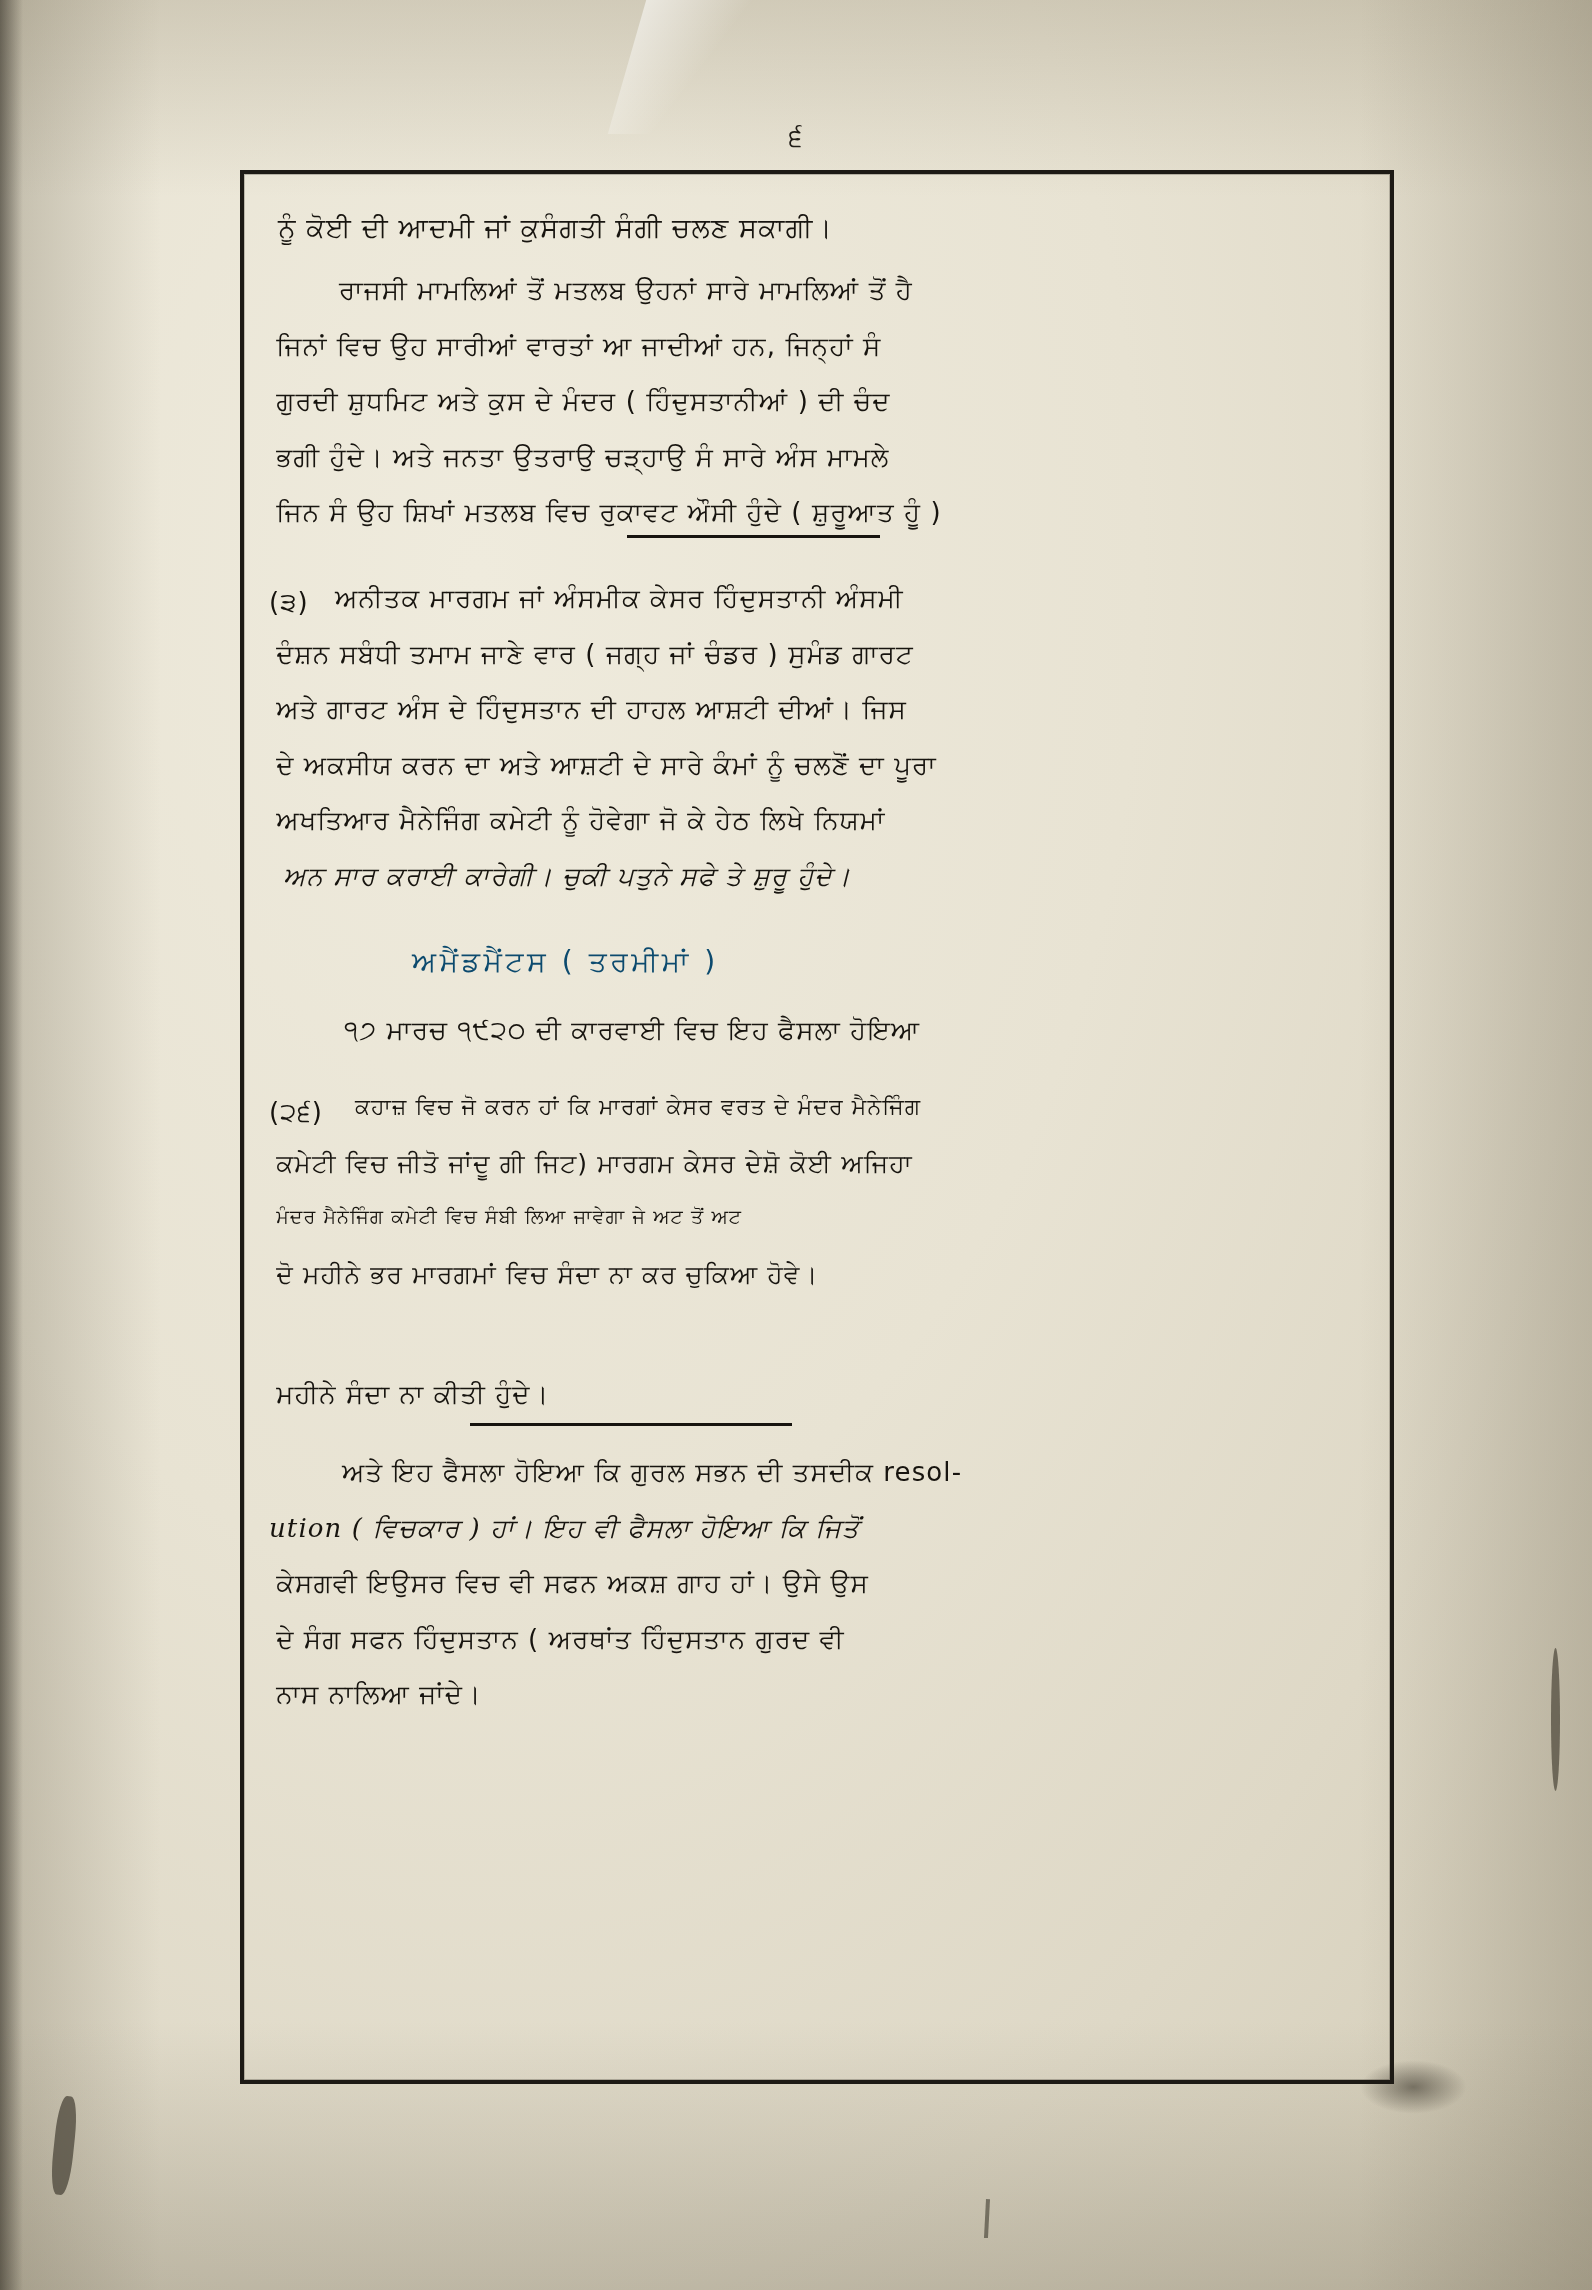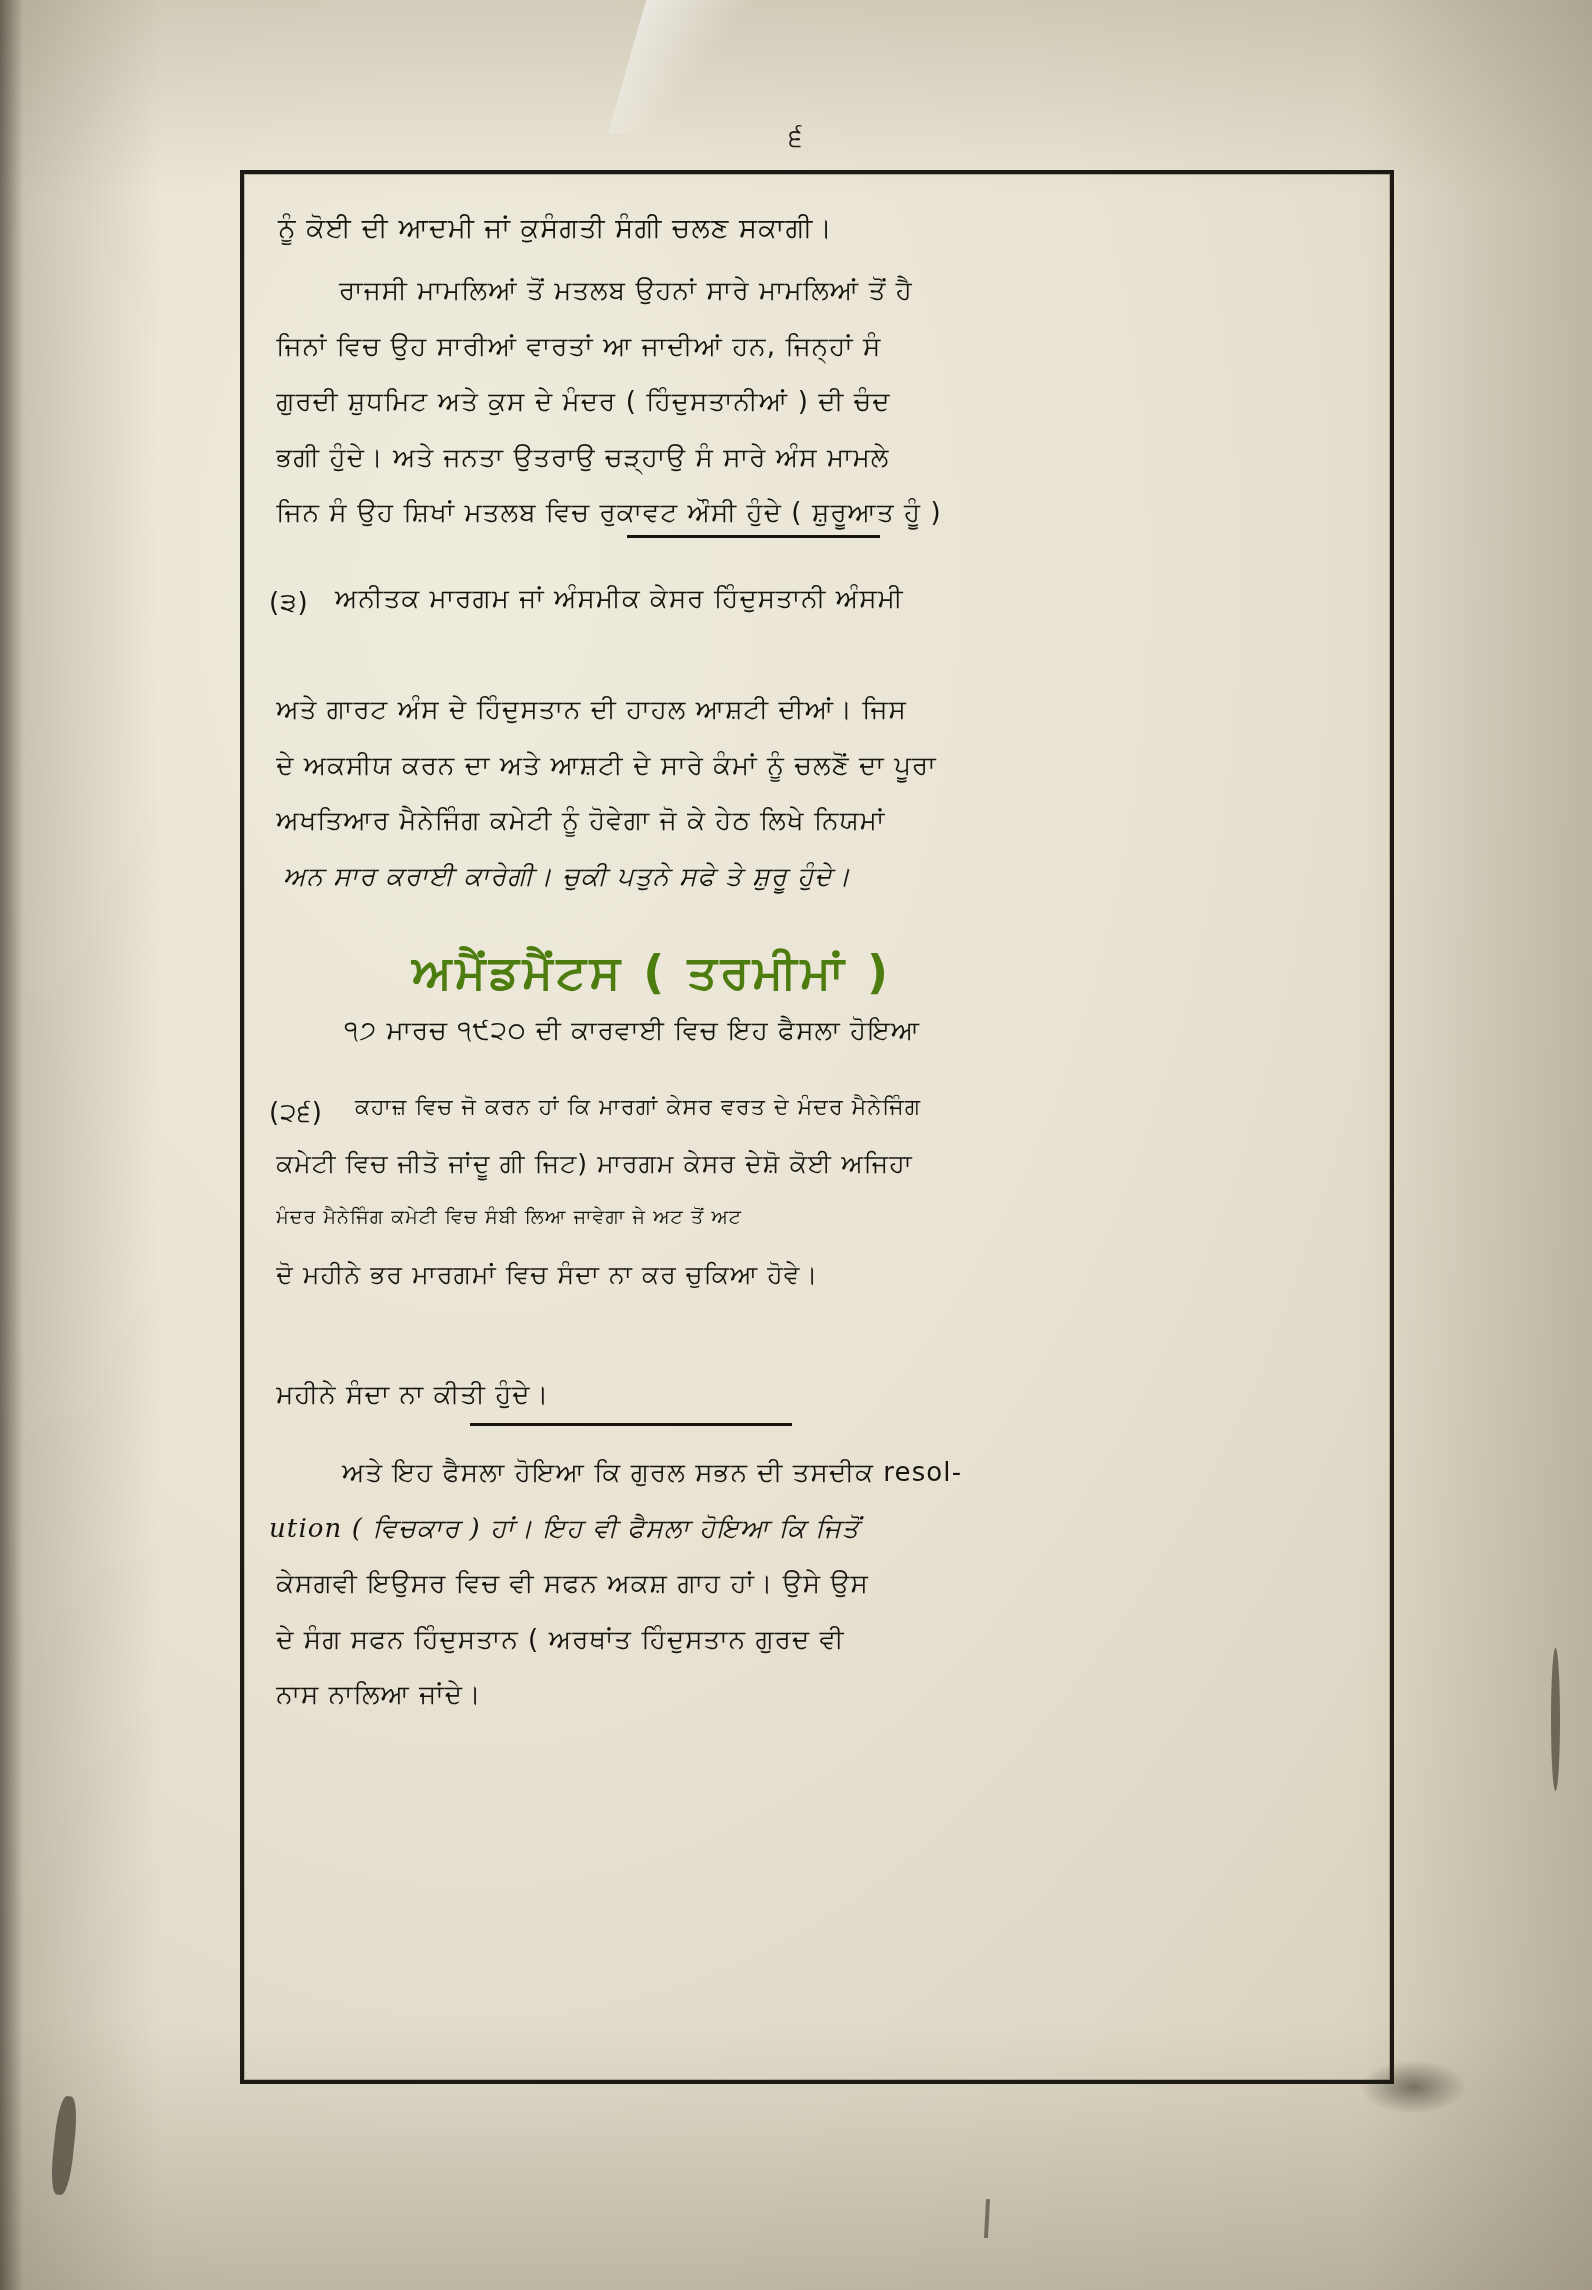--- a/index.html
+++ b/index.html
@@ -142,24 +142,24 @@
     position: absolute;
     letter-spacing: 1.1px;
     transform-origin: left center;
   }
   .line.ital {
     font-style: italic;
     font-family: "DejaVu Serif", serif;
   }
   .heading {
     font-family: "DejaVu Sans", sans-serif;
-    font-weight: bold;
-    font-size: 46px;
+    font-weight: normal;
+    font-size: 28px;
     letter-spacing: 3.6px;
-    color: #4d7c0f;
+    color: #0c4a6e;
     position: absolute;
     white-space: nowrap;
   }
   .underline {
     position: absolute;
     height: 2.7px;
     background: #17140f;
   }
 </style>
 </head>
@@ -188,20 +188,21 @@
 
     <div class="line" style="left:70px; top:93px;">ਰਾਜਸੀ ਮਾਮਲਿਆਂ ਤੋਂ ਮਤਲਬ ਉਹਨਾਂ ਸਾਰੇ ਮਾਮਲਿਆਂ ਤੋਂ ਹੈ</div>
     <div class="line" style="left:7.2px; top:149px;">ਜਿਨਾਂ ਵਿਚ ਉਹ ਸਾਰੀਆਂ ਵਾਰਤਾਂ ਆ ਜਾਦੀਆਂ ਹਨ, ਜਿਨ੍ਹਾਂ ਸੰ</div>
     <div class="line" style="left:7.2px; top:204px;">ਗੁਰਦੀ ਸ਼ੁਧਮਿਟ ਅਤੇ ਕੁਸ ਦੇ ਮੰਦਰ ( ਹਿੰਦੁਸਤਾਨੀਆਂ ) ਦੀ ਚੰਦ</div>
     <div class="line" style="left:7.2px; top:260px;">ਭਗੀ ਹੁੰਦੇ। ਅਤੇ ਜਨਤਾ ਉਤਰਾਉ ਚੜ੍ਹਾਉ ਸੰ ਸਾਰੇ ਅੰਸ ਮਾਮਲੇ</div>
     <div class="line" style="left:7.2px; top:315px;">ਜਿਨ ਸੰ ਉਹ ਸ਼ਿਖਾਂ ਮਤਲਬ ਵਿਚ ਰੁਕਾਵਟ ਔਸੀ ਹੁੰਦੇ ( ਸ਼ੁਰੂਆਤ ਹੂੰ )</div>
     <div class="underline" style="left:358px; top:351px; width:253px;"></div>
 
     <div class="line" style="left:0px; top:405px;">(੩)</div>
     <div class="line" style="left:66px; top:401px;">ਅਨੀਤਕ ਮਾਰਗਮ ਜਾਂ ਅੰਸਮੀਕ ਕੇਸਰ ਹਿੰਦੁਸਤਾਨੀ ਅੰਸਮੀ</div>
+    <div class="line" style="left:7.2px; top:457px;">ਦੰਸ਼ਨ ਸਬੰਧੀ ਤਮਾਮ ਜਾਣੇ ਵਾਰ ( ਜਗ੍ਹ ਜਾਂ ਚੰਡਰ ) ਸੁਮੰਡ ਗਾਰਟ</div>
     <div class="line" style="left:7.2px; top:512px;text-align:right;">ਅਤੇ ਗਾਰਟ ਅੰਸ ਦੇ ਹਿੰਦੁਸਤਾਨ ਦੀ ਹਾਹਲ ਆਸ਼ਟੀ ਦੀਆਂ। ਜਿਸ</div>
     <div class="line" style="left:7.2px; top:568px;">ਦੇ ਅਕਸੀਯ ਕਰਨ ਦਾ ਅਤੇ ਆਸ਼ਟੀ ਦੇ ਸਾਰੇ ਕੰਮਾਂ ਨੂੰ ਚਲਣੋਂ ਦਾ ਪੂਰਾ</div>
     <div class="line" style="left:7.2px; top:623px;">ਅਖਤਿਆਰ ਮੈਨੇਜਿੰਗ ਕਮੇਟੀ ਨੂੰ ਹੋਵੇਗਾ ਜੋ ਕੇ ਹੇਠ ਲਿਖੇ ਨਿਯਮਾਂ</div>
     <div class="line" style="left:14px; top:679px;font-style:italic;">ਅਨ ਸਾਰ ਕਰਾਈ ਕਾਰੇਗੀ। ਚੁਕੀ ਪਤੁਨੇ ਸਫੇ ਤੇ ਸ਼ੁਰੂ ਹੁੰਦੇ।</div>
 
     <div class="heading" style="left:143px; top:761px;">ਅਮੈਂਡਮੈਂਟਸ ( ਤਰਮੀਮਾਂ )</div>
     <div class="line" style="left:75px; top:833px;">੧੭ ਮਾਰਚ ੧੯੨੦ ਦੀ ਕਾਰਵਾਈ ਵਿਚ ਇਹ ਫੈਸਲਾ ਹੋਇਆ</div>
 
     <div class="line" style="left:0px; top:915px;">(੨੬)</div>
     <div class="line" style="left:86px; top:912px; font-size:22px;">ਕਹਾਜ਼ ਵਿਚ ਜੋ ਕਰਨ ਹਾਂ ਕਿ ਮਾਰਗਾਂ ਕੇਸਰ ਵਰਤ ਦੇ ਮੰਦਰ ਮੈਨੇਜਿੰਗ</div>

